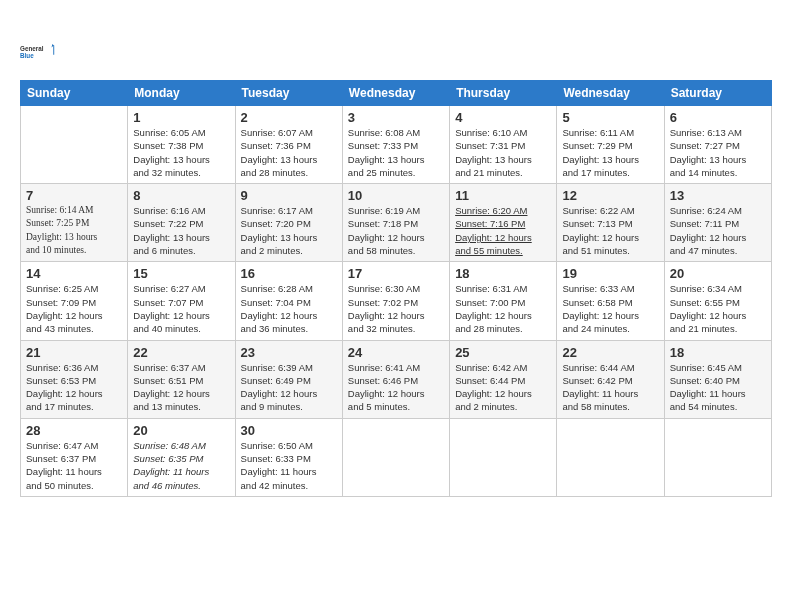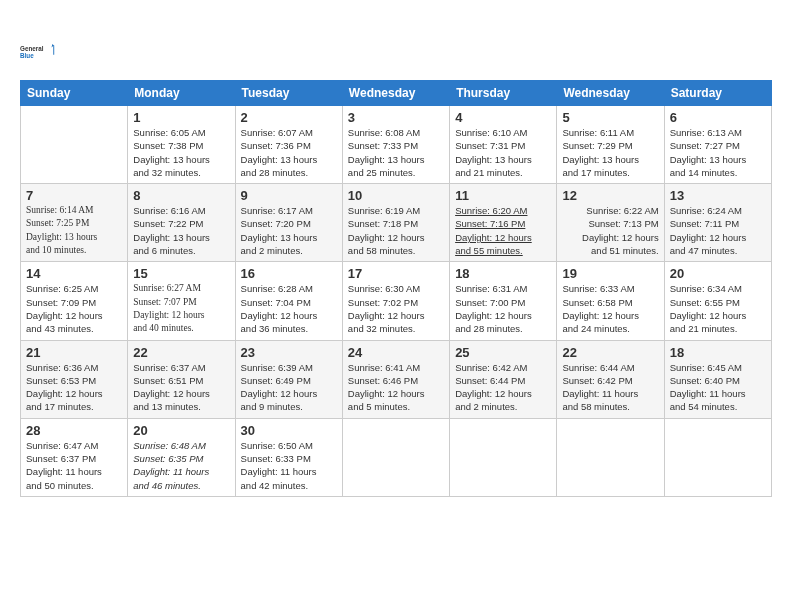--- a/index.html
+++ b/index.html
@@ -201,21 +201,21 @@
           </td>
           <td>
             <span class="day-number">11</span>
             <div class="day-info" style="white-space: pre-line; text-decoration: underline;">Sunrise: 6:20 AM
 Sunset: 7:16 PM
 Daylight: 12 hours
 and 55 minutes.</div>
           </td>
           <td>
             <span class="day-number">12</span>
-            <div class="day-info" style="white-space: pre-line; text-align: right;">Sunrise: 6:22 AM
+            <div class="day-info" style="white-space: pre-line;">Sunrise: 6:22 AM
 Sunset: 7:13 PM
 Daylight: 12 hours
 and 51 minutes.</div>
           </td>
           <td>
             <span class="day-number">13</span>
             <div class="day-info" style="white-space: pre-line;">Sunrise: 6:24 AM
 Sunset: 7:11 PM
 Daylight: 12 hours
 and 47 minutes.</div>
@@ -224,21 +224,21 @@
         <tr>
           <td>
             <span class="day-number">14</span>
             <div class="day-info" style="white-space: pre-line;">Sunrise: 6:25 AM
 Sunset: 7:09 PM
 Daylight: 12 hours
 and 43 minutes.</div>
           </td>
           <td>
             <span class="day-number">15</span>
-            <div class="day-info" style="white-space: pre-line; font-family: Liberation Serif, serif;">Sunrise: 6:27 AM
+            <div class="day-info" style="white-space: pre-line;">Sunrise: 6:27 AM
 Sunset: 7:07 PM
 Daylight: 12 hours
 and 40 minutes.</div>
           </td>
           <td>
             <span class="day-number">16</span>
             <div class="day-info" style="white-space: pre-line;">Sunrise: 6:28 AM
 Sunset: 7:04 PM
 Daylight: 12 hours
 and 36 minutes.</div>

